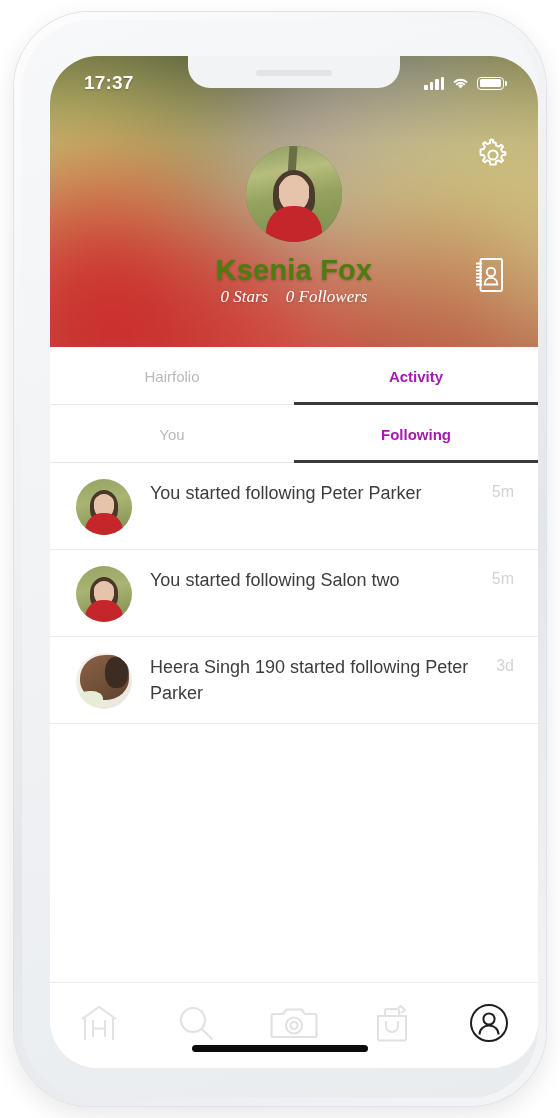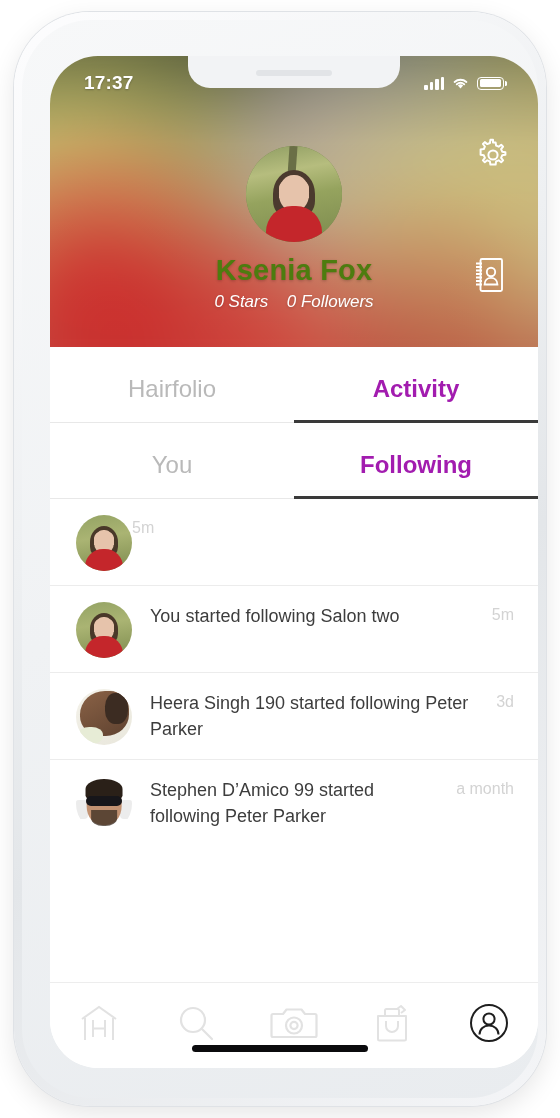--- a/index.html
+++ b/index.html
@@ -180,39 +180,39 @@
 
   .profile-name {
     margin-top: 12px;
     font-size: 29px;
     font-weight: bold;
     color: #4d7c0f;
     letter-spacing: 0.2px;
     text-shadow: 0 1px 3px rgba(0,0,0,0.22);
   }
   .profile-stats {
-    margin-top: 5px;
     font-size: 17px;
     font-style: italic;
     color: #ffffff;
     text-shadow: 0 1px 3px rgba(0,0,0,0.20);
+    font-family: Liberation Serif, serif;
   }
   .profile-stats .sep { display: inline-block; width: 9px; }
 
   
   .tab-row {
     display: flex;
     background: #ffffff;
     border-bottom: 1px solid #e8e8e8;
   }
   .tab {
     flex: 1;
     text-align: center;
-    padding: 28px 0 19px 0;
-    font-size: 24px;
+    padding: 21px 0 19px 0;
+    font-size: 15px;
     color: #b9b9b9;
     position: relative;
   }
   .tab.active { color: #a21caf; font-weight: bold; }
   .tab.active::after {
     content: "";
     position: absolute;
     left: 0; right: 0; bottom: -1px;
     height: 3px;
     background: #3a3a3a;
@@ -407,20 +407,21 @@
 
     <div class="activity-list">
 
       <div class="activity-item">
         <div class="item-avatar av-ksenia">
           <span class="h"></span>
             <span class="f"></span>
             <span class="h2"></span>
             <span class="b"></span>
         </div>
+        <div class="item-text">You started following Peter Parker</div>
         <div class="item-time">5m</div>
       </div>
 
       <div class="activity-item">
         <div class="item-avatar av-ksenia">
           <span class="h"></span>
             <span class="f"></span>
             <span class="h2"></span>
             <span class="b"></span>
         </div>
@@ -431,32 +432,20 @@
       <div class="activity-item">
         <div class="item-avatar av-heera">
           <span class="hand"></span>
             <span class="dark"></span>
             <span class="pale"></span>
         </div>
         <div class="item-text">Heera Singh 190 started following Peter Parker</div>
         <div class="item-time">3d</div>
       </div>
 
-      <div class="activity-item">
-        <div class="item-avatar av-sg">
-          <span class="cape-l"></span>
-            <span class="cape-r"></span>
-          <span class="head"></span>
-            <span class="hair"></span>
-          <span class="glass"></span>
-            <span class="beard"></span>
-        </div>
-        <div class="item-text">Stephen D’Amico 99 started following Peter Parker</div>
-        <div class="item-time">a month</div>
-      </div>
 
     </div>
 
     <div class="bottom-nav">
 
       <div class="nav-item">
         <svg width="48" height="44" viewBox="0 0 48 44">
           <g fill="none" stroke="#e2e2e2" stroke-width="2">
             <path d="M7 18 L24 6 L41 18"></path>
             <path d="M10 17 V39 M38 17 V39"></path>

